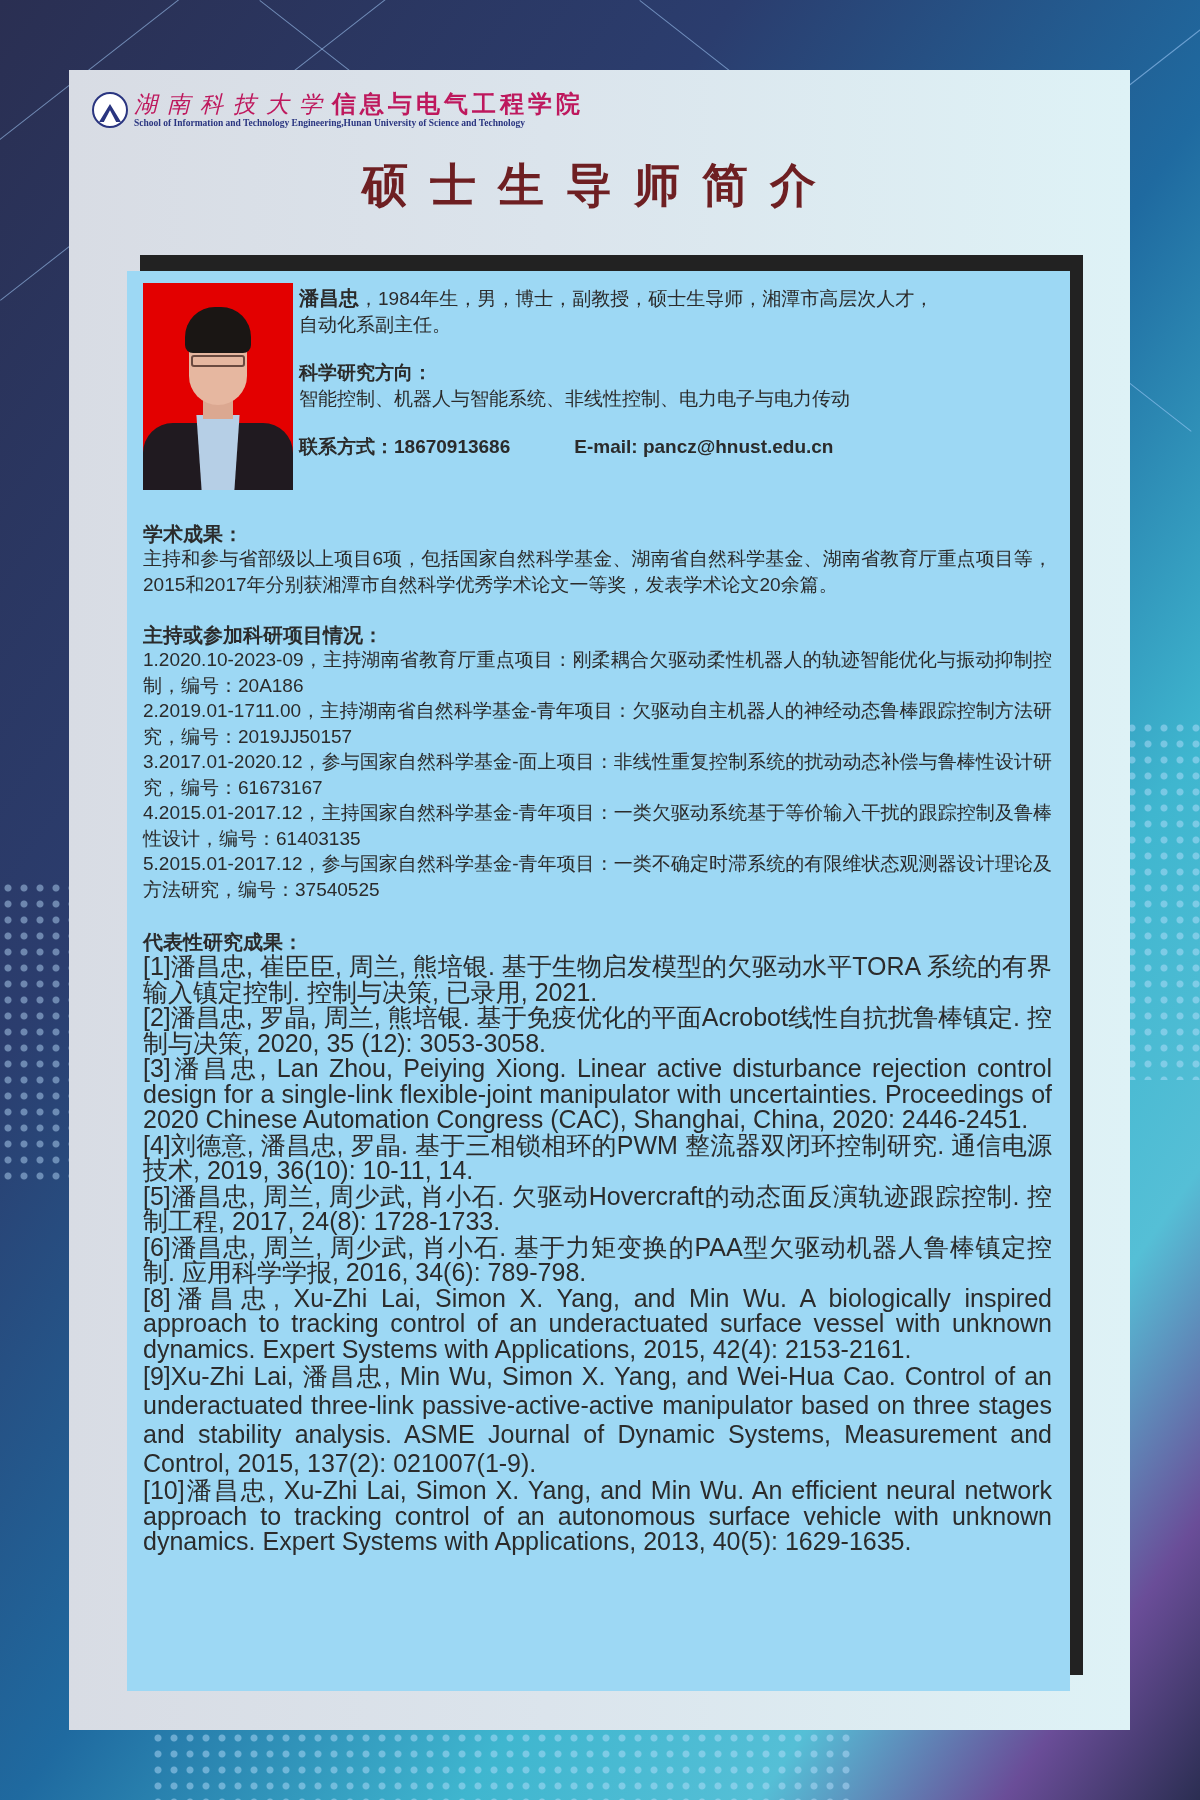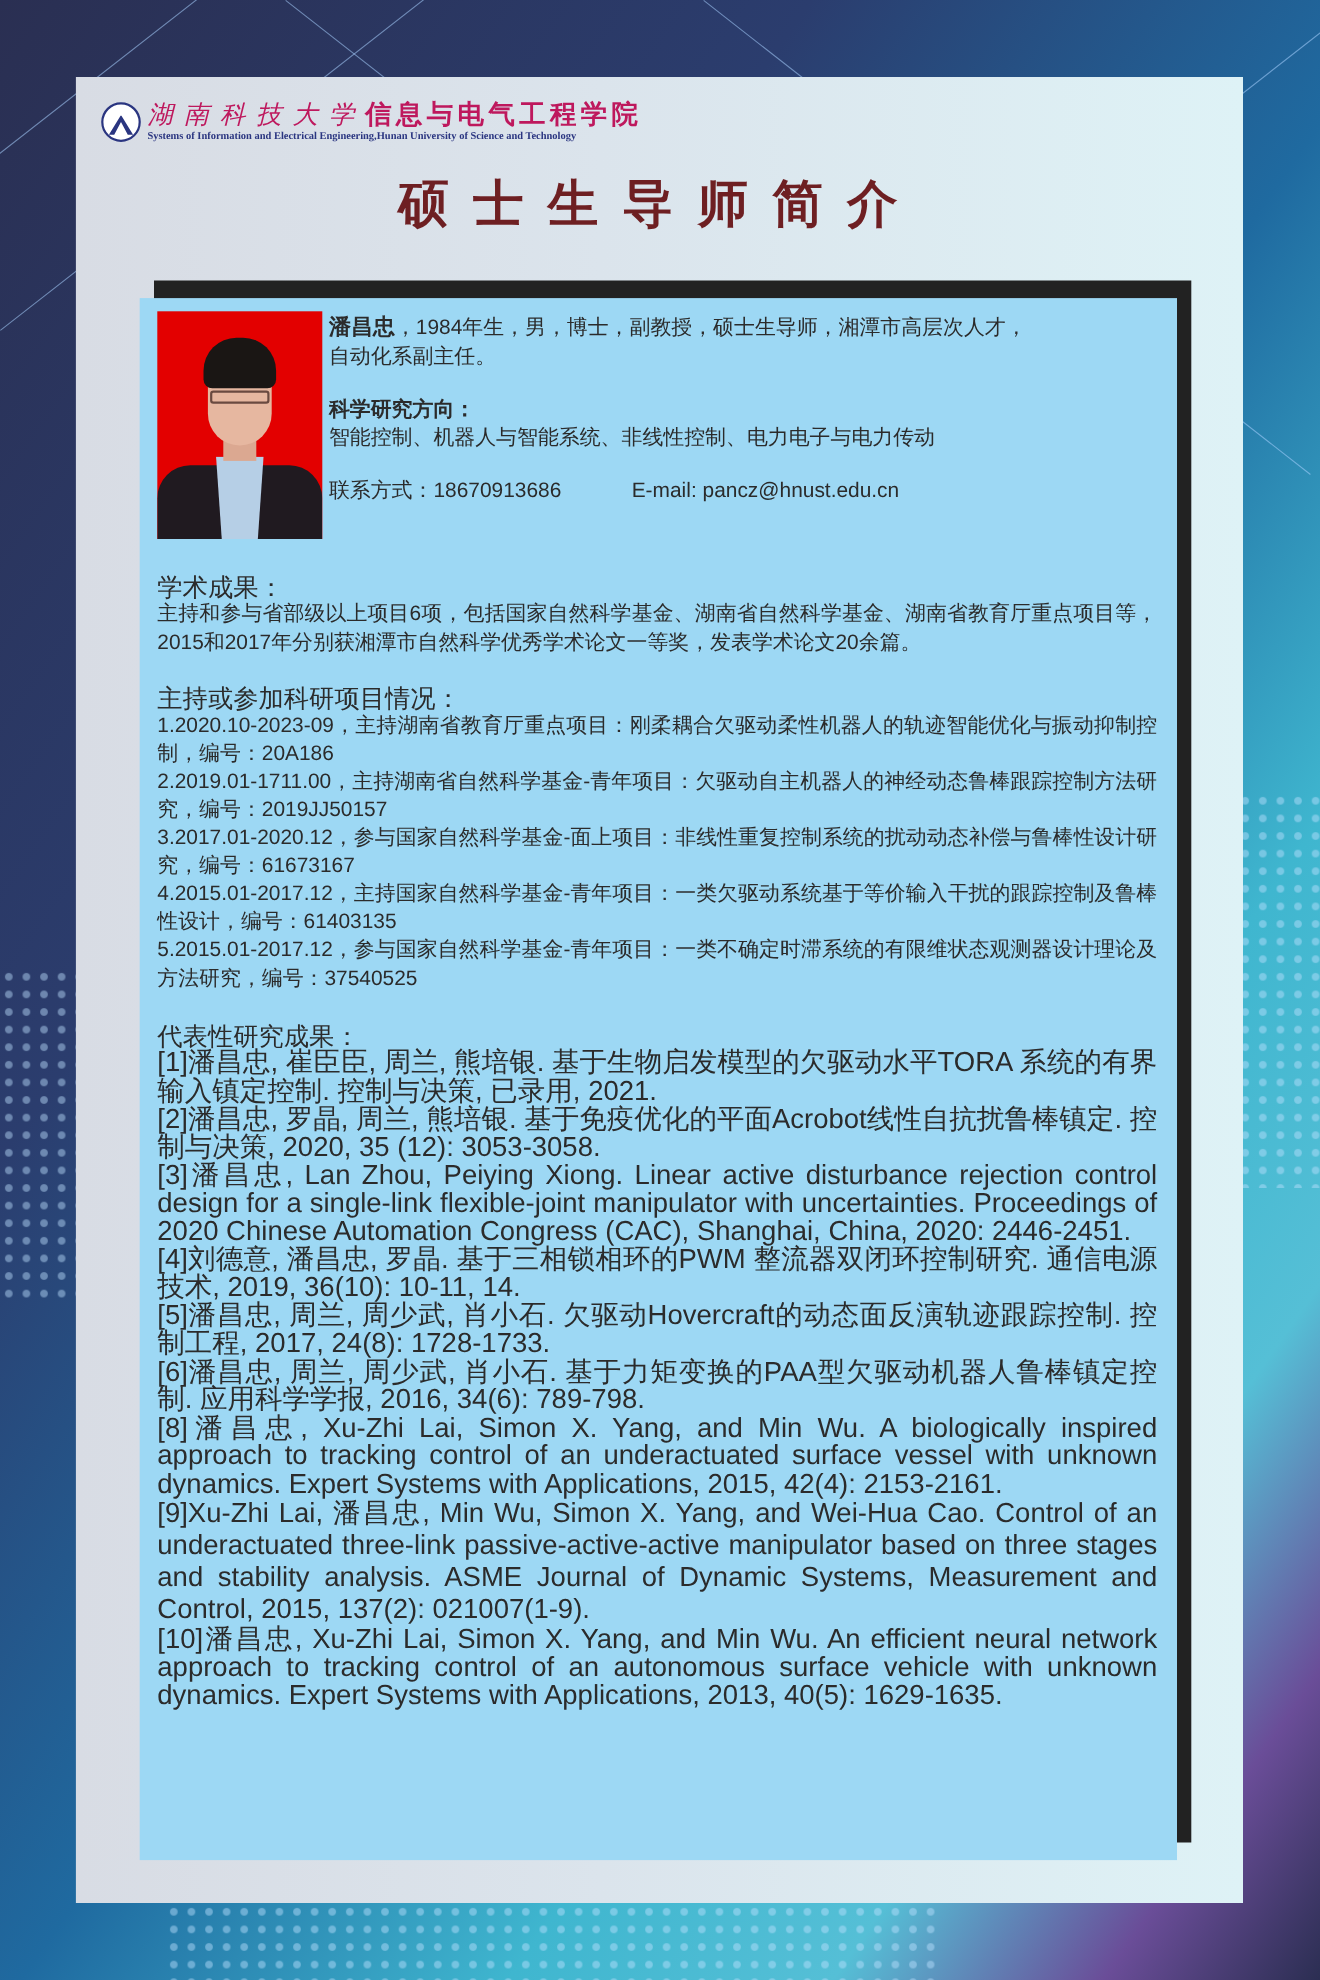--- a/index.html
+++ b/index.html
@@ -57,24 +57,24 @@
   .photo .hair { position: absolute; left: 42px; top: 24px; width: 66px; height: 46px; background: #1a1614; border-radius: 30px 30px 8px 8px; }
   .photo .face { position: absolute; left: 46px; top: 44px; width: 58px; height: 78px; background: #e6b7a0; border-radius: 26px 26px 30px 30px; }
   .photo .glasses { position: absolute; left: 48px; top: 72px; width: 54px; height: 12px; border: 2px solid #6a4a40; border-radius: 3px; }
   .photo .neck { position: absolute; left: 60px; top: 116px; width: 30px; height: 20px; background: #dba891; }
   .photo .suit { position: absolute; left: 0; top: 140px; width: 150px; height: 70px; background: #201a20; border-radius: 30px 30px 0 0; }
   .photo .shirt { position: absolute; left: 48px; top: 132px; width: 54px; height: 78px; background: #b6cfe6; clip-path: polygon(10% 0, 90% 0, 80% 100%, 20% 100%); }
   .intro { line-height: 26px; padding-top: 2px; }
   .intro .name { font-weight: bold; font-size: 20px; }
   .intro .gap { height: 22px; }
   .bold { font-weight: bold; }
-  .contact { display: flex; font-weight: normal; font-size: 19px; }
+  .contact { display: flex; font-weight: bold; font-size: 19px; }
   .contact .email-wrap { margin-left: 64px; }
   .section { margin-top: 26px; }
-  .section-title { font-weight: normal; font-size: 23px; line-height: 24px; }
+  .section-title { font-weight: bold; font-size: 20px; line-height: 24px; }
   .para { line-height: 25.5px; text-align: justify; }
   .item { line-height: 25.5px; text-align: justify; }
   .pub { line-height: 25.5px; text-align: justify; font-size: 25px; }
   .pub.loose { line-height: 29px; }
 </style>
 </head>
 <body>
 
 <div class="bg-layer">
   <div class="bg-line" style="left:-40px;top:170px;width:520px;transform:rotate(-38deg);"></div>
@@ -89,21 +89,21 @@
 
 <div class="panel"></div>
 
 <div class="header">
   <div class="logo"></div>
   <div class="header-text">
     <div class="school-cn">
       <span class="uni">湖南科技大学</span>
       <span class="college">信息与电气工程学院</span>
     </div>
-    <div class="school-en">Systems of Information and Electrical Engineering,Hunan University of Science and Technology</div>
+    <div class="school-en">School of Information and Technology Engineering,Hunan University of Science and Technology</div>
   </div>
 </div>
 
 <div class="page-title">硕士生导师简介</div>
 
 <div class="shadow"></div>
 
 <div class="card">
   <div class="top-row">
     <div class="photo">

